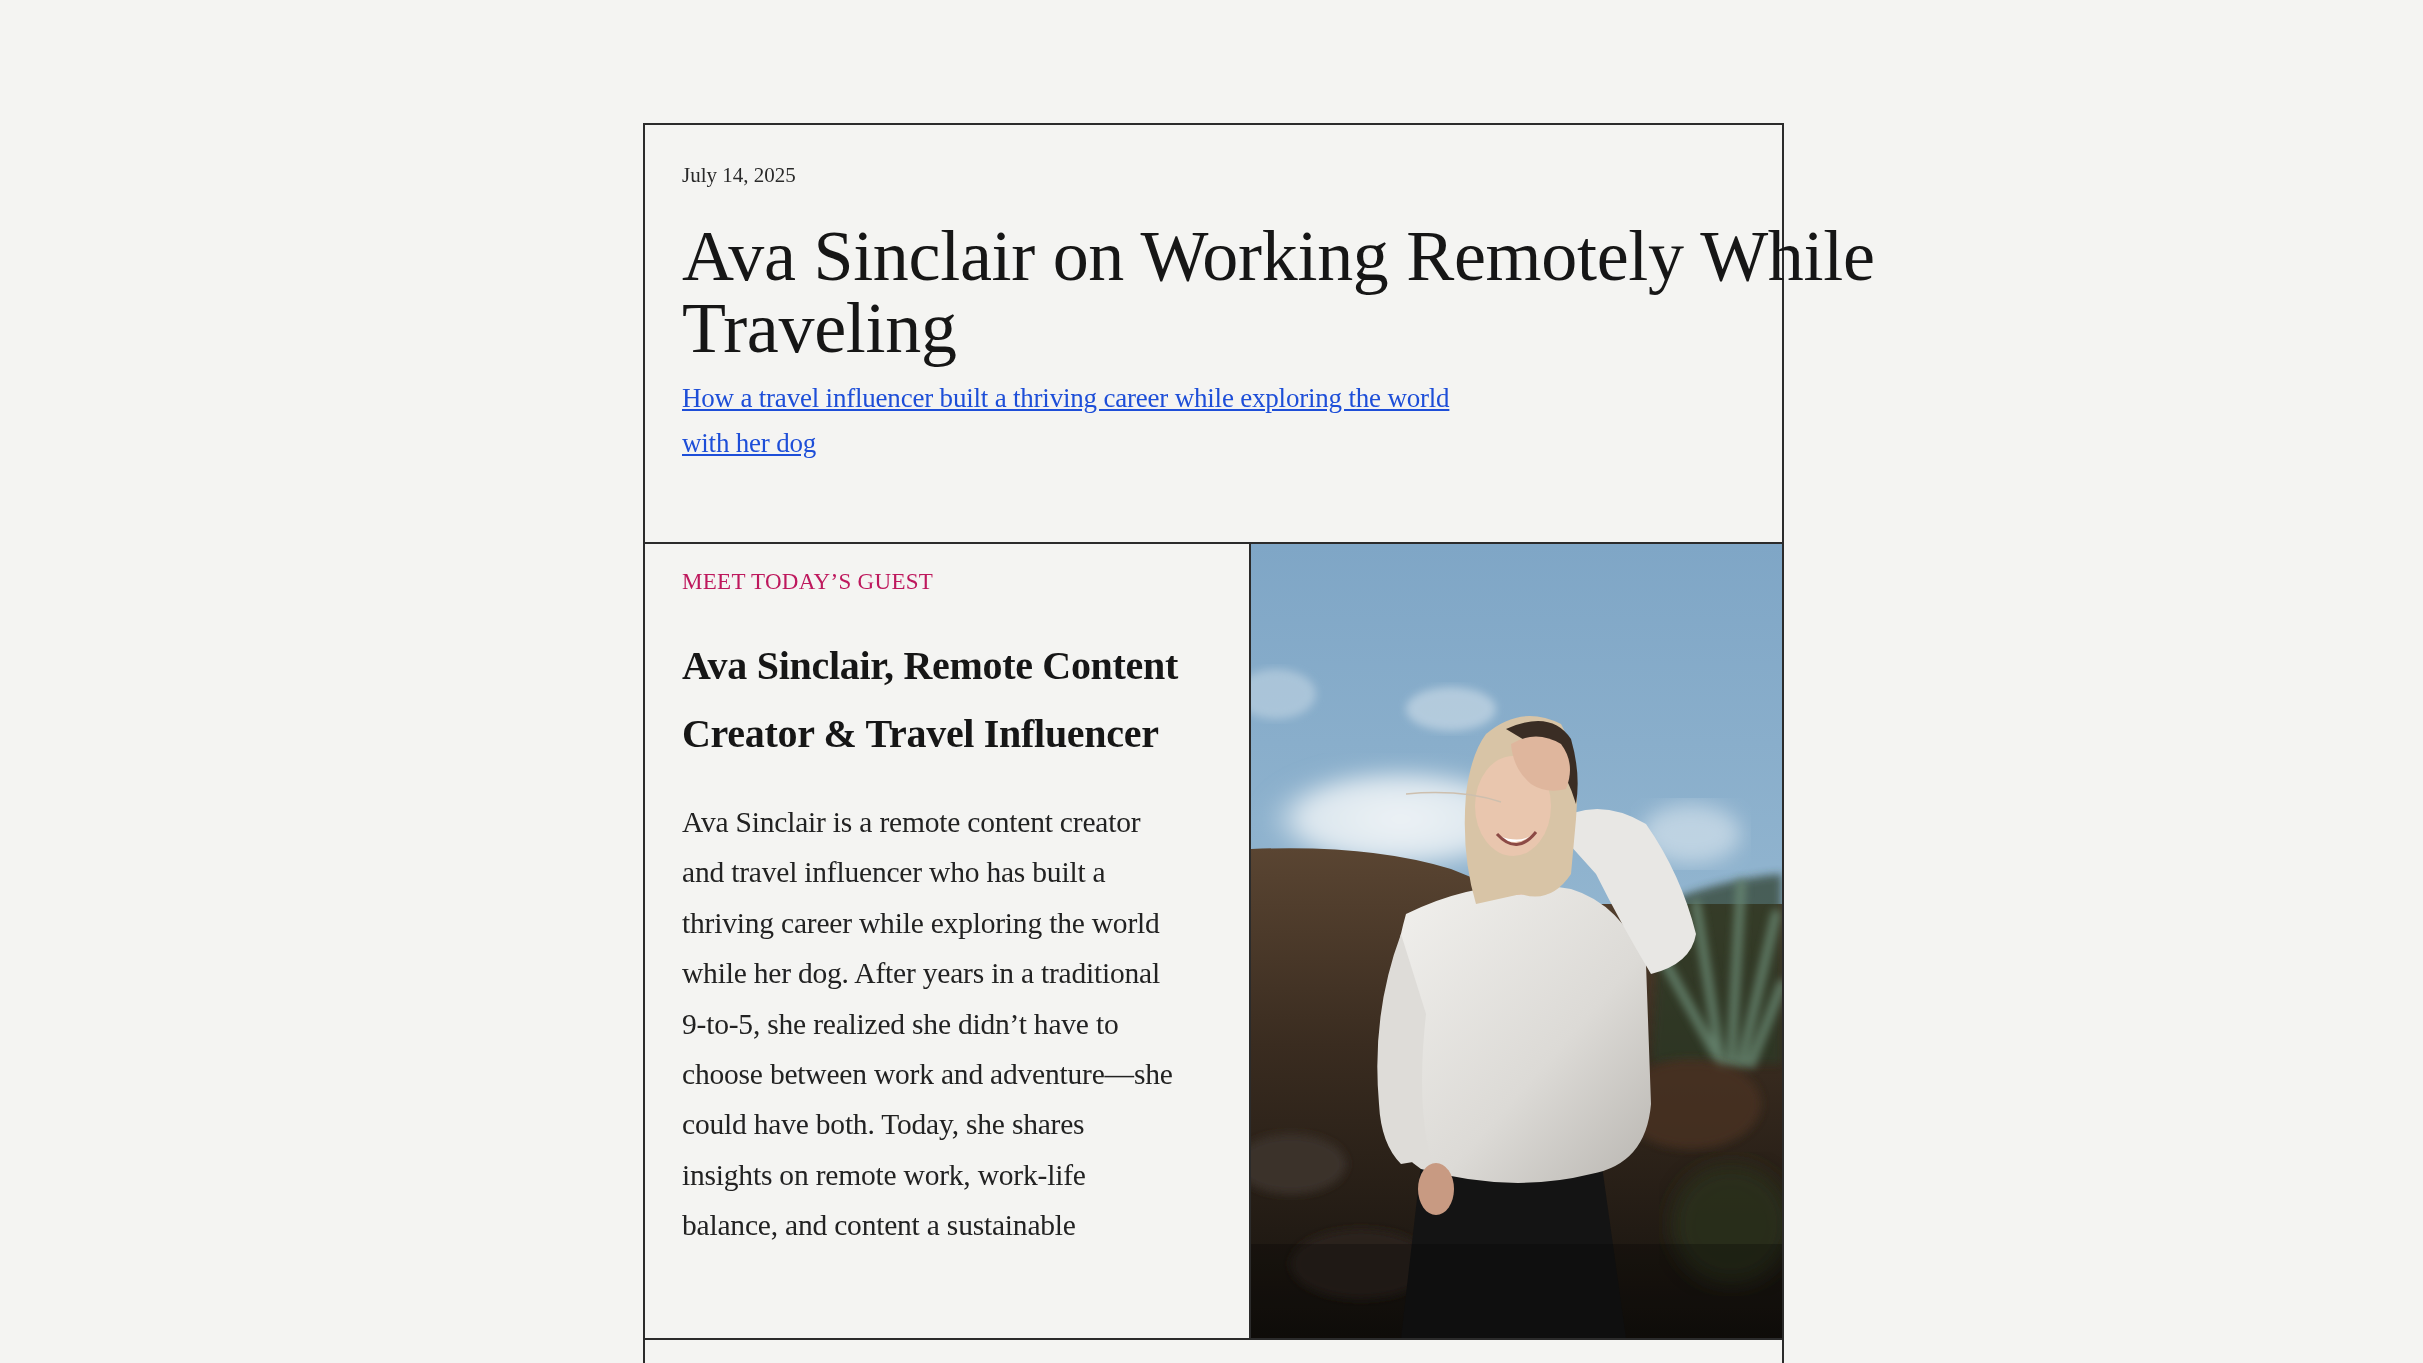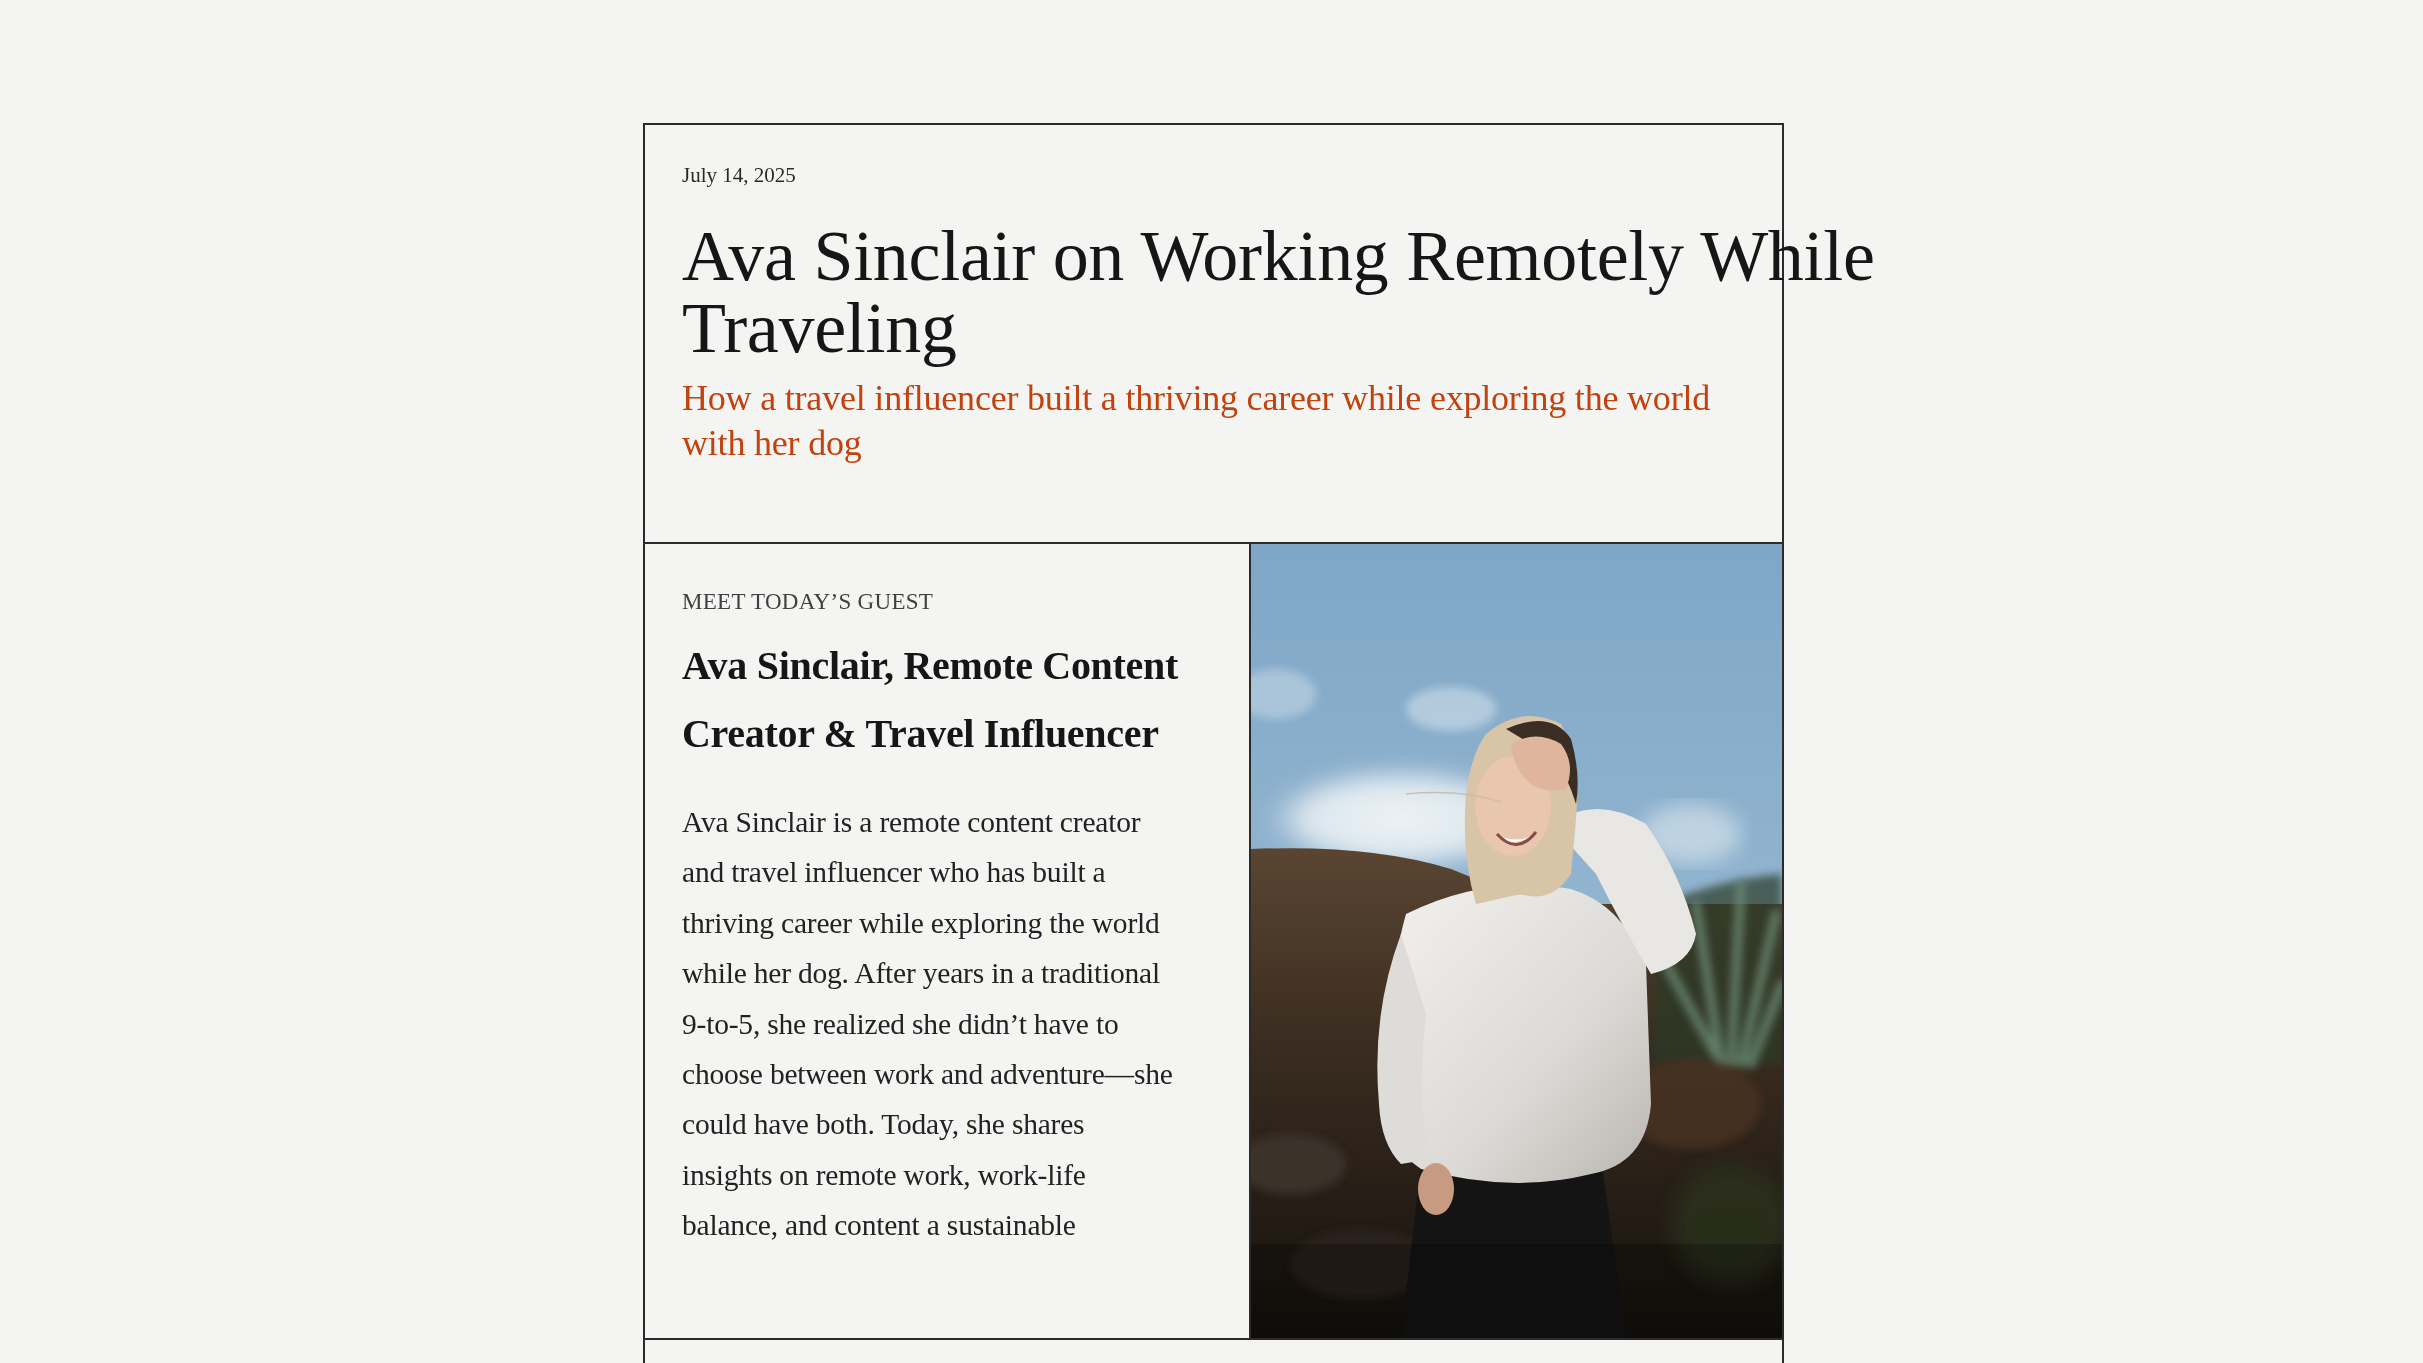--- a/index.html
+++ b/index.html
@@ -56,49 +56,50 @@
   .title .line, .subtitle .line, .guest-name .line, .bio .line {
     display: block;
     white-space: nowrap;
   }
   .subtitle {
     position: absolute;
     left: 37px;
     top: 251px;
     width: 1080px;
     margin: 0;
-    font-size: 36px;
+    font-size: 27px;
     line-height: 45px;
     font-weight: 400;
-    color: #c2410c;
+    color: #1d4ed8;
     letter-spacing: -0.2px;
+    text-decoration: underline;
   }
   .guest-section {
     position: absolute;
     left: 0;
     top: 419px;
     width: 1137px;
     height: 794px;
     border-bottom: 2px solid #2b2b2b;
   }
   .guest-text {
     position: absolute;
     left: 0; top: 0;
     width: 604px;
     height: 794px;
     border-right: 2px solid #2b2b2b;
   }
   .kicker {
     position: absolute;
     left: 37px;
-    top: 44px;
+    top: 24px;
     font-size: 23px;
     line-height: 28px;
     letter-spacing: 0.3px;
-    color: #404040;
+    color: #be185d;
     text-transform: uppercase;
   }
   .guest-name {
     position: absolute;
     left: 37px;
     top: 88px;
     width: 560px;
     margin: 0;
     font-size: 40px;
     line-height: 68px;

